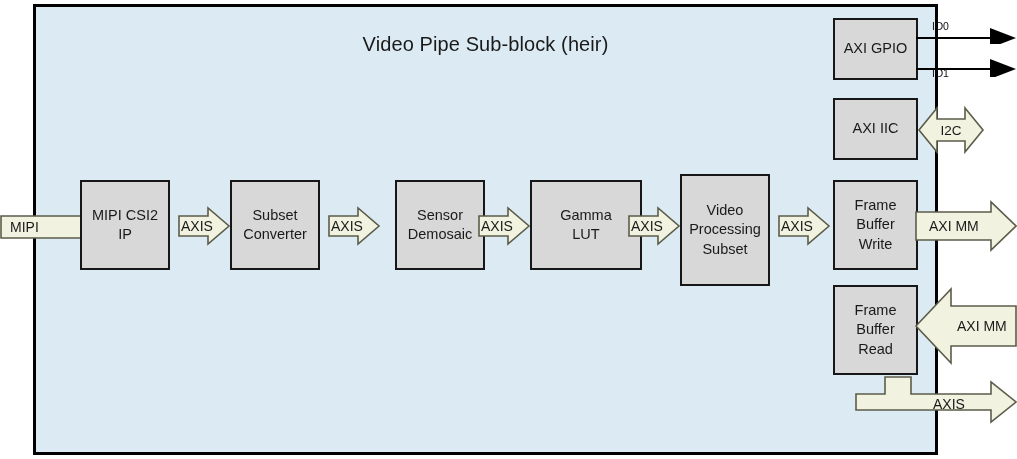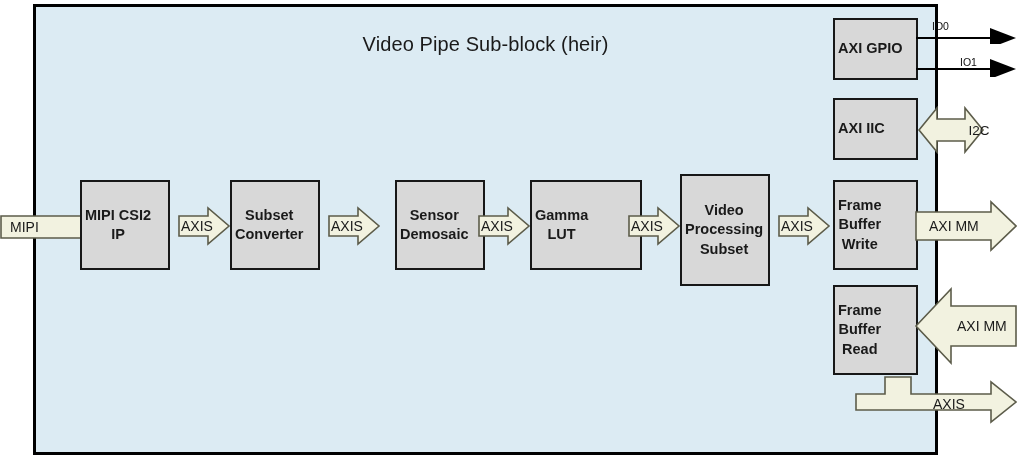--- a/index.html
+++ b/index.html
@@ -39,44 +39,43 @@
     letter-spacing: 0.1px;
   }
   
   .ipblock {
     position: absolute;
     background: #d8d8d8;
     border: 2.5px solid #171717;
     box-sizing: border-box;
     display: flex;
     align-items: center;
+    justify-content: center;
     text-align: center;
     font-size: 14.5px;
     line-height: 1.32;
     color: #1a1a1a;
-    font-weight: bold;
   }
   .ipblock span { display: block; padding: 0 3px; }
 
   
   .arrow {
     position: absolute;
   }
   .arrow svg { display: block; overflow: visible; }
   .arrow-label {
     position: absolute;
     left: 0; top: 0;
     width: 100%; height: 100%;
     display: flex;
     align-items: center;
     justify-content: center;
     font-size: 14px;
     color: #1a1a1a;
     pointer-events: none;
-    padding-left: 28px;
   }
   .arrow-label.shift-left { justify-content: flex-start; padding-left: 10px; box-sizing: border-box; }
 
   
   .sigline { position: absolute; }
   .sigline svg { display: block; }
   .sig-label {
     position: absolute;
     font-size: 10.5px;
     color: #111111;
@@ -226,21 +225,21 @@
     </svg>
   </div>
   <div class="sig-label" style="left:932px; top:20px;">IO0</div>
 
   <div class="sigline" style="left:916px; top:55px; width:101px; height:22px;">
     <svg width="101" height="22" viewBox="0 0 101 22">
       <line x1="0" y1="14" x2="76" y2="14" stroke="#000000" stroke-width="2.2"></line>
       <polygon points="74,4 100,14 74,24" fill="#000000"></polygon>
     </svg>
   </div>
-  <div class="sig-label" style="left:932px; top:56px;margin-left:28px;">IO1</div>
+  <div class="sig-label" style="left:932px; top:67px;">IO1</div>
 
   <div class="ipblock" style="left:833px; top:98px; width:85px; height:62px;">
     <div>
       <span>AXI IIC</span>
     </div>
   </div>
 
   <div class="arrow" style="left:918px; top:104px; width:66px; height:52px;">
     <svg width="66" height="52" viewBox="0 0 66 52">
       <polygon class="blockarrow-poly" points="1,26 19,4 19,15 47,15 47,4 65,26 47,48 47,37 19,37 19,48"></polygon>

